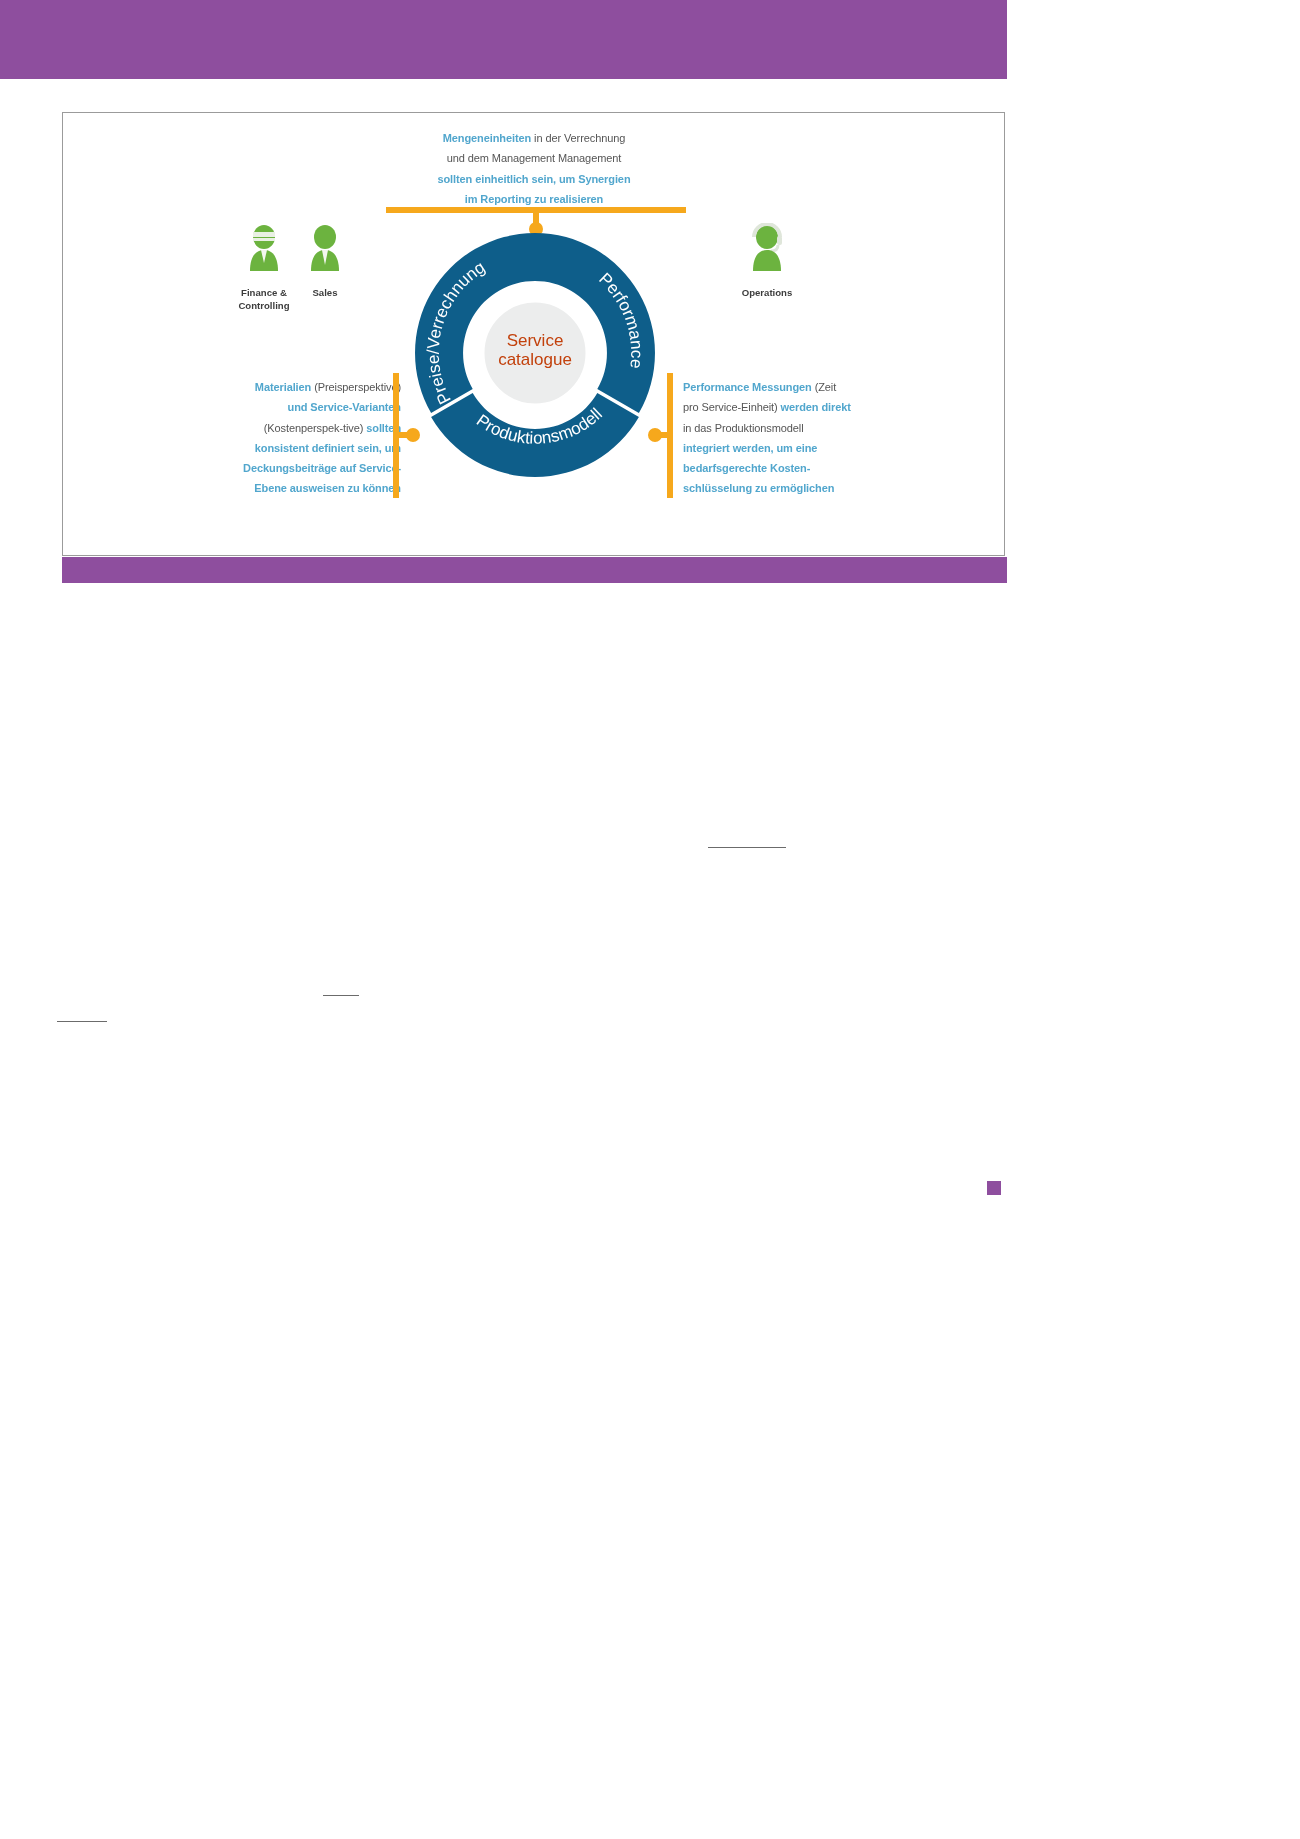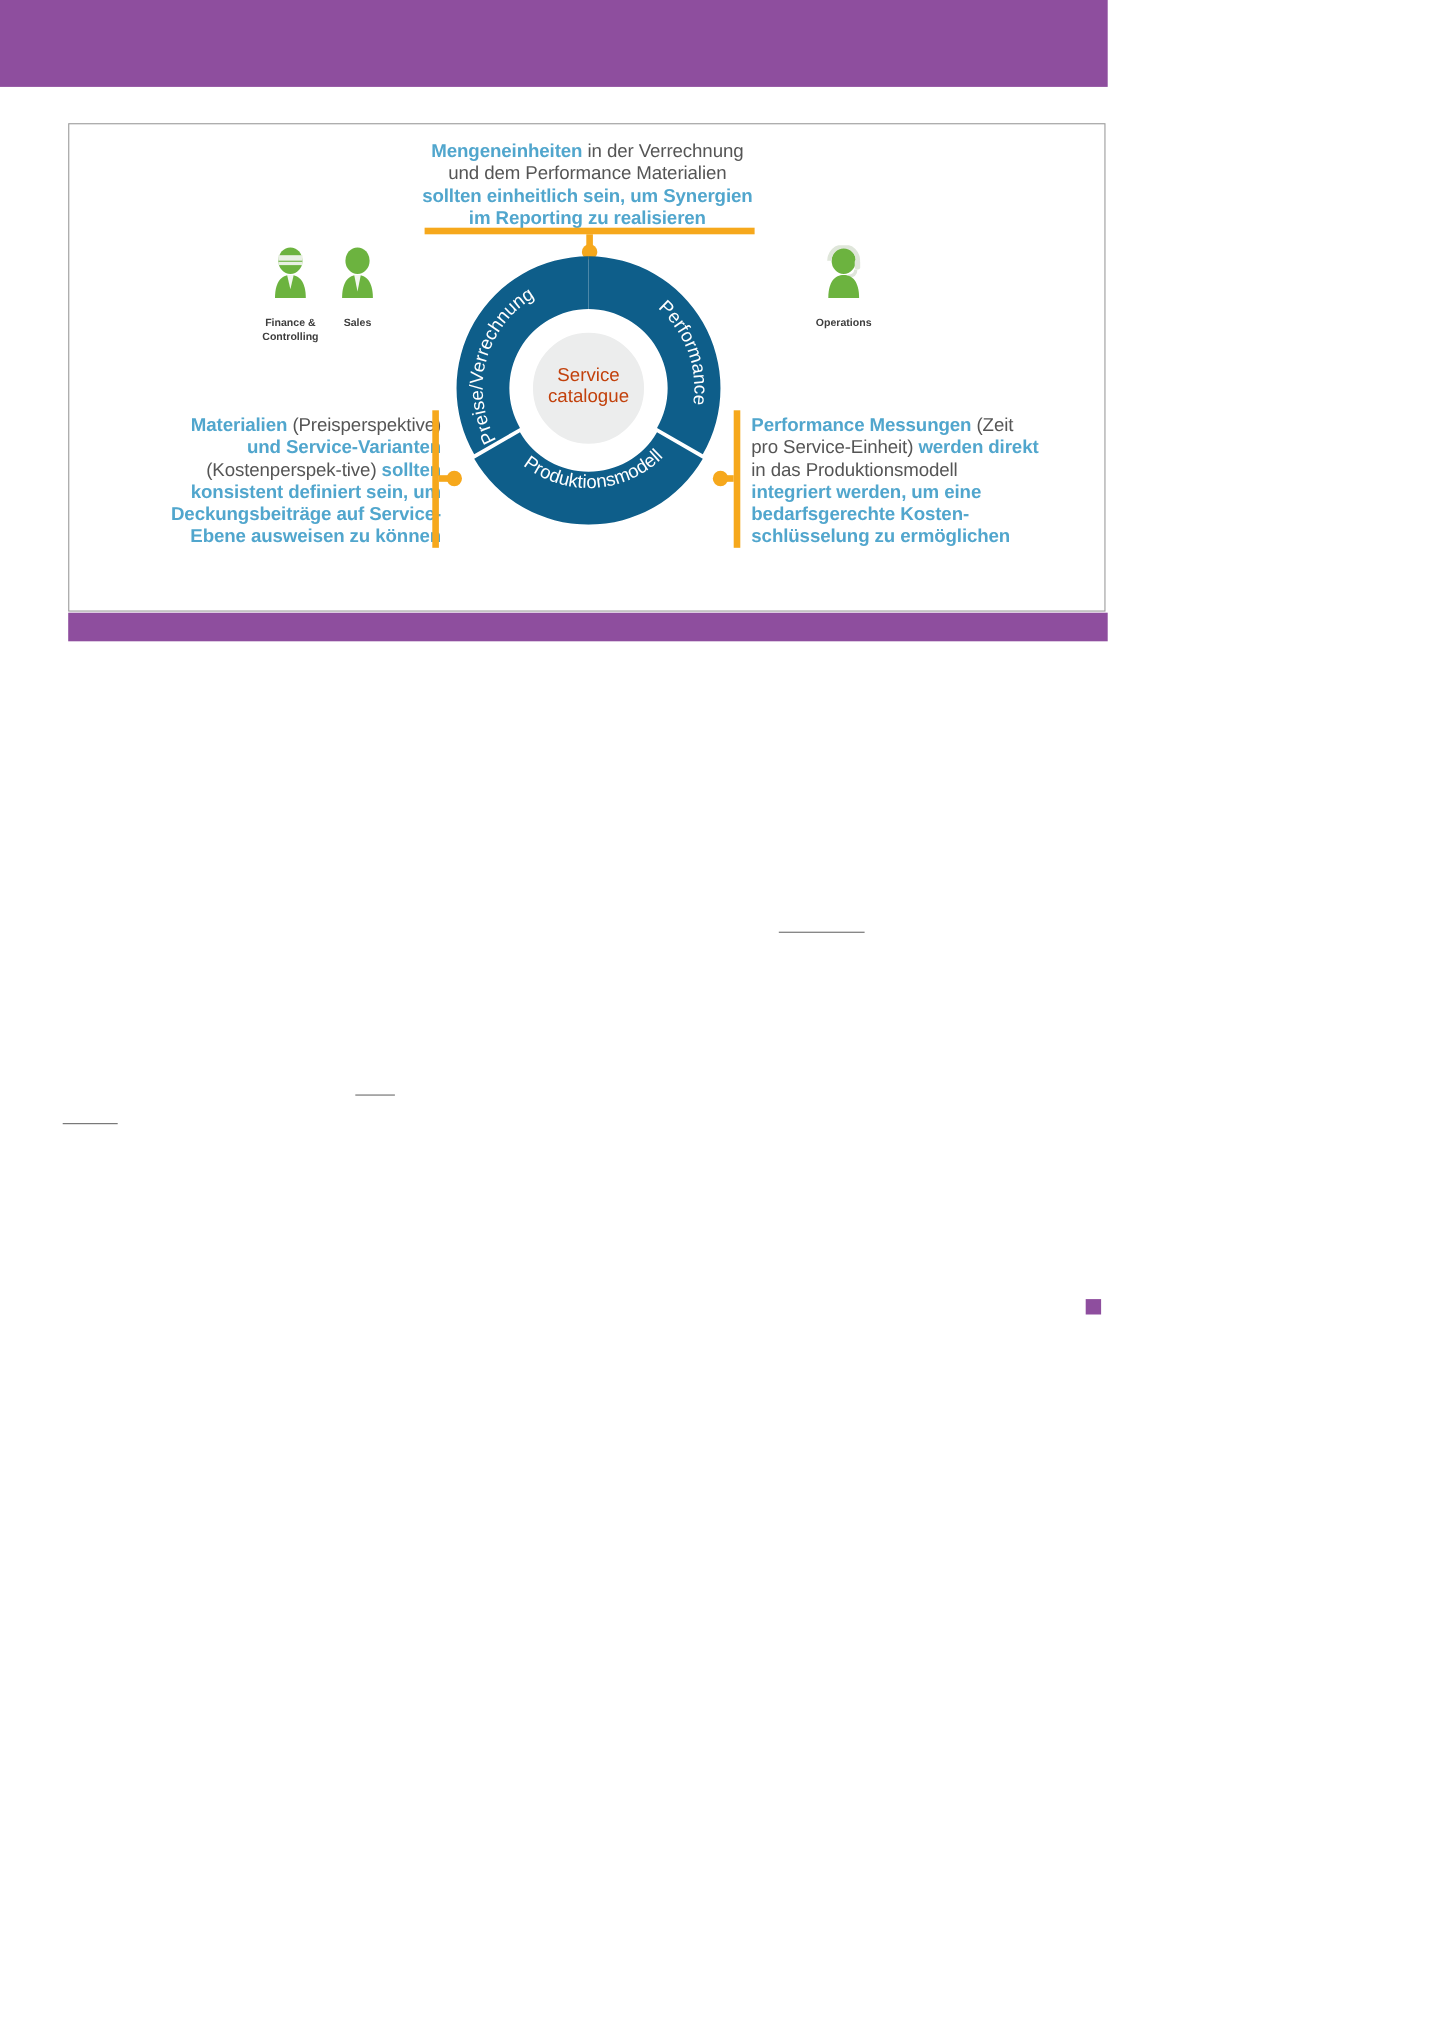--- a/index.html
+++ b/index.html
@@ -14,21 +14,21 @@
   .rule{position:absolute;height:1px;background:#6b6b6b;}
   .rule.r1{left:708px;top:847px;width:78px;}
   .rule.r2{left:323px;top:995px;width:36px;}
   .rule.r3{left:57px;top:1021px;width:50px;}
 
   
   .figure{position:absolute;left:62px;top:112px;width:943px;height:444px;
           border:1px solid #9b9b9b;background:#ffffff;box-sizing:border-box;overflow:hidden;}
 
   
-  .callout{position:absolute;font-size:17px;line-height:20.3px;color:#595959;
+  .callout{position:absolute;font-size:11px;line-height:20.3px;color:#595959;
            font-weight:bold;letter-spacing:-0.1px;}
   .callout .hl{color:#51a6cd;}
   .callout .pl{color:#555555;font-weight:normal;}
 
   .co-top{left:316px;top:15px;width:310px;text-align:center;}
   .co-left{left:80px;top:264px;width:258px;text-align:right;}
   .co-right{left:620px;top:264px;width:262px;text-align:left;}
 
   
   .brk{position:absolute;background:#f6a81c;}
@@ -68,21 +68,21 @@
 <div class="rule r1"></div>
 <div class="rule r2"></div>
 <div class="rule r3"></div>
 
 <div class="figure">
 
   <div class="callout co-top">
     <div>
       <span class="hl">Mengeneinheiten</span><span class="pl"> in der Verrechnung</span>
     </div>
-    <div class="pl">und dem Performance Materialien</div>
+    <div class="pl">und dem Management Management</div>
     <div class="hl">sollten einheitlich sein, um Synergien</div>
     <div class="hl">im Reporting zu realisieren</div>
   </div>
   <div class="brk brk-top-bar"></div>
   <div class="brk brk-top-stem"></div>
   <div class="brk brk-top-dot"></div>
 
   <div class="callout co-left">
     <div>
       <span class="hl">Materialien</span><span class="pl"> (Preisperspektive)</span>

